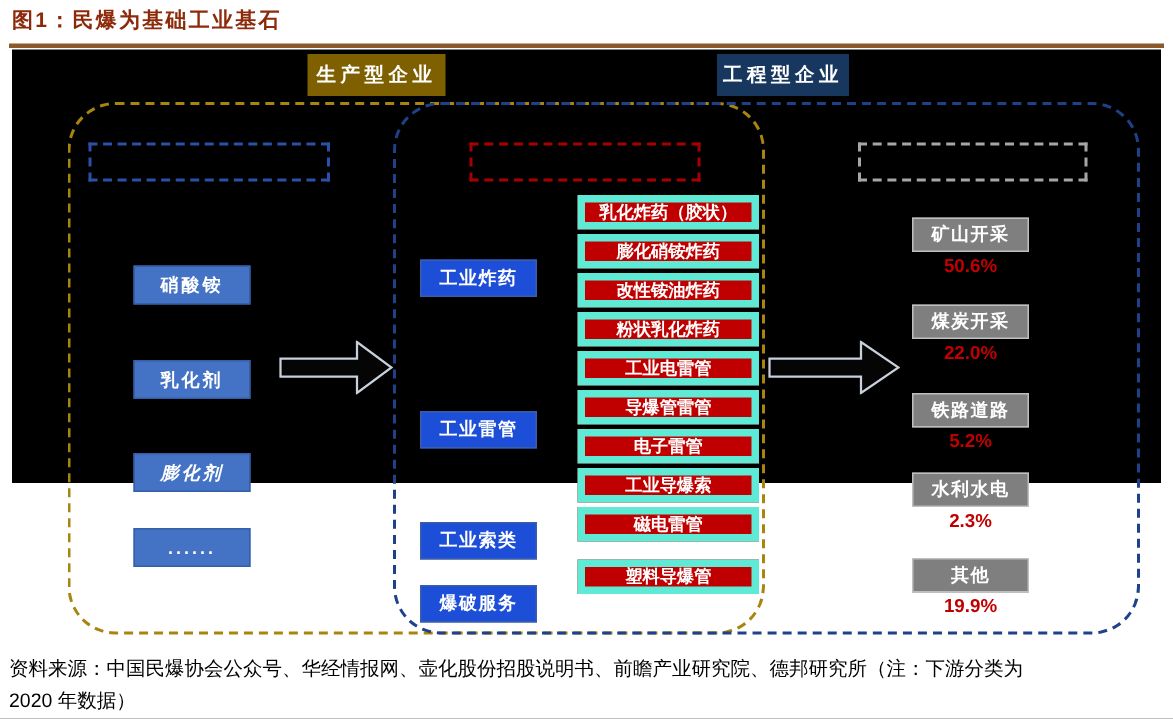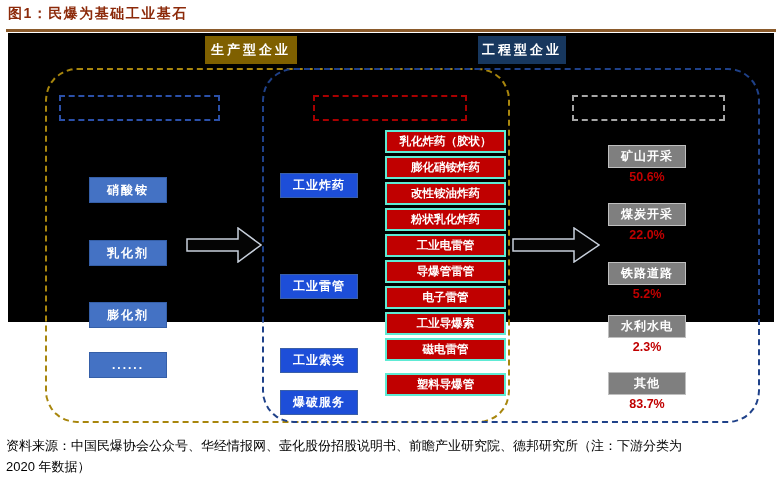--- a/index.html
+++ b/index.html
@@ -28,31 +28,31 @@
   .lb-mid   { left:305px; width:154px; border:2px dashed #A80000; }
   .lb-right { left:564px; width:153px; border:2px dashed #A6A6A6; }
 
   .col { position:absolute; display:flex; flex-direction:column; }
   .box { display:flex; align-items:center; justify-content:center; color:#ffffff;
          font-weight:600; text-align:center; }
 
   .col-up { left:81px; top:144px; width:78px; }
   .col-up .box { height:26px; font-size:12px; background:#4472C4; border:1px solid #355FA8; letter-spacing:2px; }
   .col-up .box:nth-child(2) { margin-top:37px; }
-  .col-up .box:nth-child(3) { margin-top:36px; }
+  .col-up .box:nth-child(3) { margin-top:36px;font-style:italic; }
   .col-up .box:nth-child(4) { margin-top:24px; }
 
   .col-cat { left:272px; top:140px; width:78px; }
   .col-cat .box { height:25px; font-size:12px; background:#1d4ed8; border:1px solid #3A5FA8; letter-spacing:1px; }
   .col-cat .box:nth-child(2) { margin-top:76px; }
   .col-cat .box:nth-child(3) { margin-top:49px; }
   .col-cat .box:nth-child(4) { margin-top:17px; }
 
   .col-prod { left:377px; top:97px; width:121px; }
-  .col-prod .box { height:23px; font-size:11.5px; background:#C00000; border:2px solid #5eead4; margin-top:3px; }
+  .col-prod .box { height:23px; font-size:11.5px; background:#C00000; border:5px solid #5eead4; margin-top:3px; }
   .col-prod .box:first-child { margin-top:0; }
   .col-prod .box:nth-child(10) { margin-top:12px; }
 
   .col-down { left:600px; top:112px; width:78px; }
   .down-item { display:flex; flex-direction:column; }
   .down-item .box { height:23px; font-size:12px; background:#7F7F7F; border:1px solid #BFBFBF; letter-spacing:1px; }
   .down-item .pct { margin-top:2px; height:16px; text-align:center; color:#C00000;
                     font-size:12.5px; font-weight:bold; }
   .down-item:nth-child(2) { margin-top:17px; }
   .down-item:nth-child(3) { margin-top:18px; }
@@ -132,21 +132,21 @@
         <div class="down-item">
         <div class="box">铁路道路</div>
         <div class="pct">5.2%</div>
       </div>
         <div class="down-item">
         <div class="box">水利水电</div>
         <div class="pct">2.3%</div>
       </div>
         <div class="down-item">
         <div class="box">其他</div>
-        <div class="pct">83.7%</div>
+        <div class="pct">19.9%</div>
       </div>
     </div>
 
   </div>
 
   <div class="source">
     <div>资料来源：中国民爆协会公众号、华经情报网、壶化股份招股说明书、前瞻产业研究院、德邦研究所（注：下游分类为</div>
     <div>2020 年数据）</div>
   </div>
 

